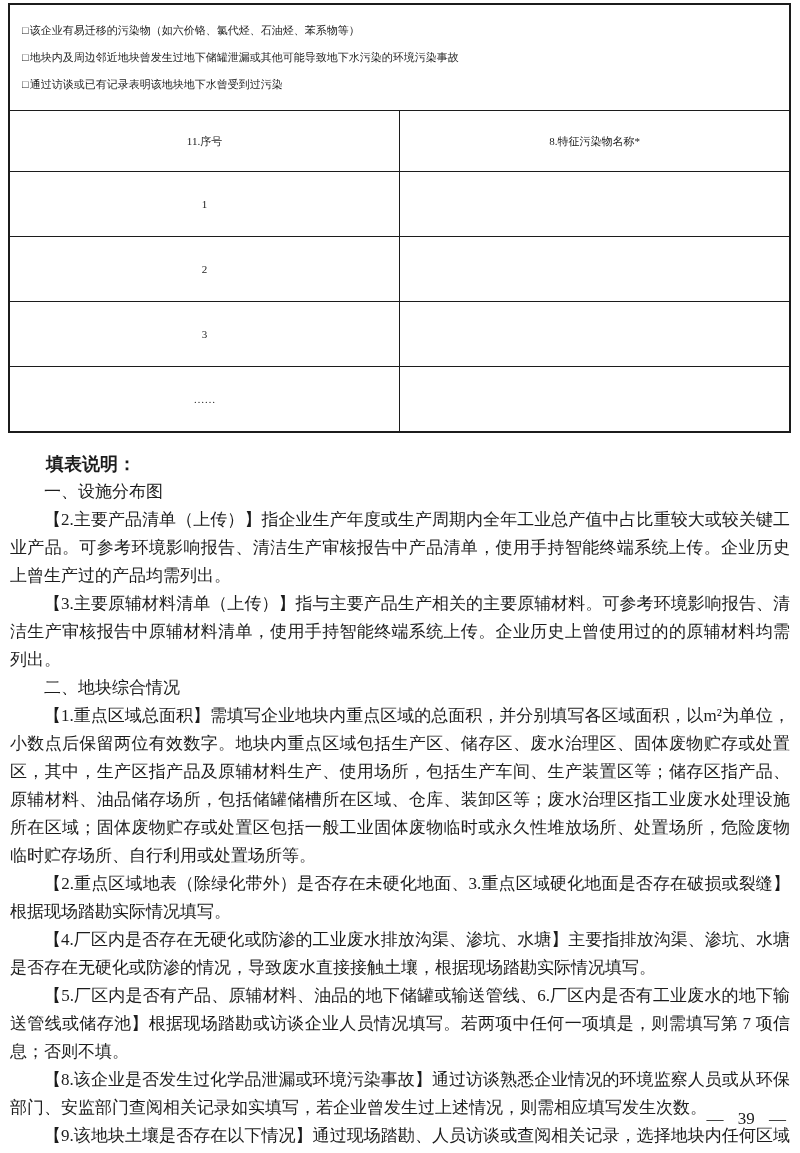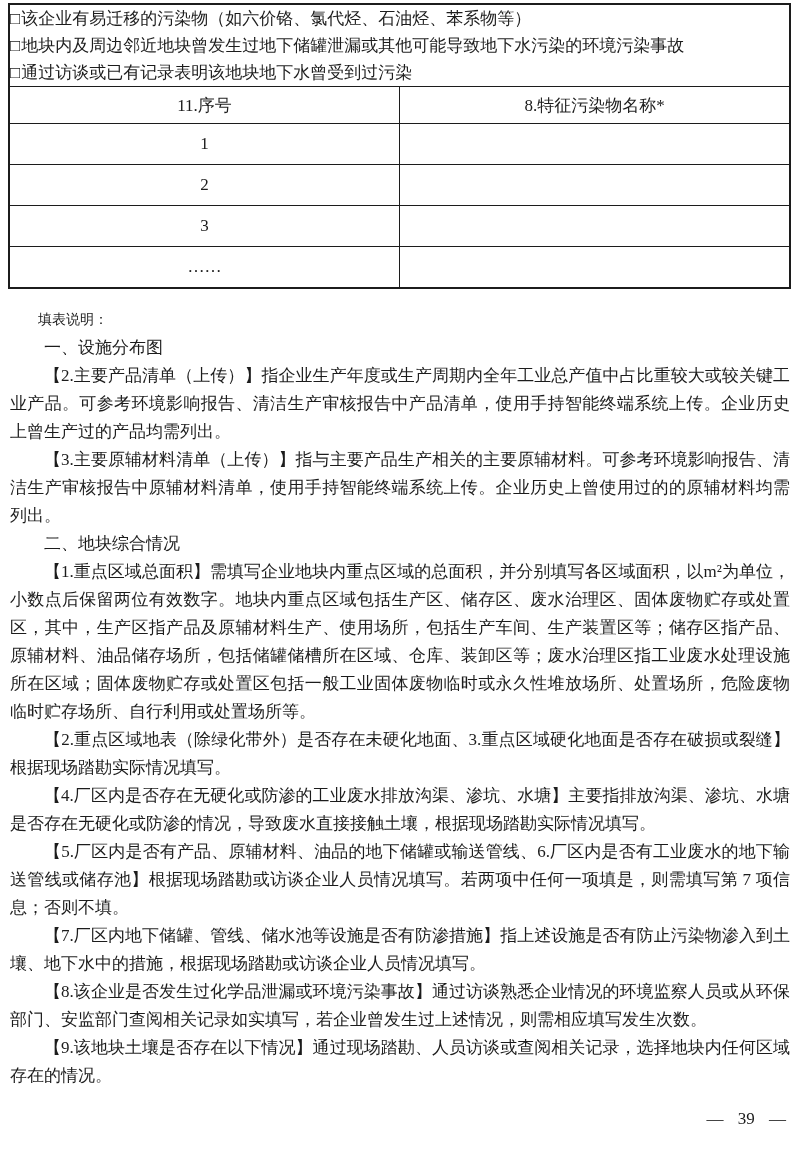--- a/index.html
+++ b/index.html
@@ -20,22 +20,22 @@
   
   table.form-table {
     border-collapse: collapse;
     table-layout: fixed;
     width: 783px;
     margin: 3px 0 0 8px;
     border: 2px solid #1c1c1c;
   }
   table.form-table td {
     border: 1px solid #1c1c1c;
-    font-size: 17px;
-    padding: 0;
+    font-size: 11px;
+    padding: 12px;
     vertical-align: middle;
   }
   td.checkbox-cell {
     padding: 5px 10px 6px 9px;
     line-height: 27px;
     border-bottom: 1px solid #1c1c1c;
   }
   .checkbox-row { white-space: nowrap; overflow: hidden; }
   .checkbox-glyph { display: inline-block; margin-right: 1px; }
   td.col-serial { width: 148px; text-align: center; }
@@ -43,22 +43,22 @@
   td.body-cell { height: 40px; }
 
   
   .instructions {
     margin: 17px 10px 0 10px;
     font-size: 17px;
     line-height: 28px;
     text-align: justify;
   }
   .instr-title {
-    font-weight: normal;
-    font-size: 14px;
+    font-weight: bold;
+    font-size: 18px;
     margin: 0 0 7px 0;
   }
   .instructions p {
     margin: 0;
     text-indent: 2em;
   }
   .section-heading {
     text-indent: 2em;
     margin: 0;
   }
@@ -121,21 +121,20 @@
 
     <p class="section-heading">一、设施分布图</p>
     <p>【2.主要产品清单（上传）】指企业生产年度或生产周期内全年工业总产值中占比重较大或较关键工业产品。可参考环境影响报告、清洁生产审核报告中产品清单，使用手持智能终端系统上传。企业历史上曾生产过的产品均需列出。</p>
     <p>【3.主要原辅材料清单（上传）】指与主要产品生产相关的主要原辅材料。可参考环境影响报告、清洁生产审核报告中原辅材料清单，使用手持智能终端系统上传。企业历史上曾使用过的的原辅材料均需列出。</p>
 
     <p class="section-heading">二、地块综合情况</p>
     <p>【1.重点区域总面积】需填写企业地块内重点区域的总面积，并分别填写各区域面积，以m²为单位，小数点后保留两位有效数字。地块内重点区域包括生产区、储存区、废水治理区、固体废物贮存或处置区，其中，生产区指产品及原辅材料生产、使用场所，包括生产车间、生产装置区等；储存区指产品、原辅材料、油品储存场所，包括储罐储槽所在区域、仓库、装卸区等；废水治理区指工业废水处理设施所在区域；固体废物贮存或处置区包括一般工业固体废物临时或永久性堆放场所、处置场所，危险废物临时贮存场所、自行利用或处置场所等。</p>
     <p>【2.重点区域地表（除绿化带外）是否存在未硬化地面、3.重点区域硬化地面是否存在破损或裂缝】根据现场踏勘实际情况填写。</p>
     <p>【4.厂区内是否存在无硬化或防渗的工业废水排放沟渠、渗坑、水塘】主要指排放沟渠、渗坑、水塘是否存在无硬化或防渗的情况，导致废水直接接触土壤，根据现场踏勘实际情况填写。</p>
     <p>【5.厂区内是否有产品、原辅材料、油品的地下储罐或输送管线、6.厂区内是否有工业废水的地下输送管线或储存池】根据现场踏勘或访谈企业人员情况填写。若两项中任何一项填是，则需填写第 7 项信息；否则不填。</p>
-    <p>【7.厂区内地下储罐、管线、储水池等设施是否有防渗措施】指上述设施是否有防止污染物渗入到土壤、地下水中的措施，根据现场踏勘或访谈企业人员情况填写。</p>
     <p>【8.该企业是否发生过化学品泄漏或环境污染事故】通过访谈熟悉企业情况的环境监察人员或从环保部门、安监部门查阅相关记录如实填写，若企业曾发生过上述情况，则需相应填写发生次数。</p>
     <p>【9.该地块土壤是否存在以下情况】通过现场踏勘、人员访谈或查阅相关记录，选择地块内任何区域存在的情况。</p>
 
   </div>
 
   <div class="footer-pagenum">— 39 —</div>
 
 </div>
 
 </body></html>

